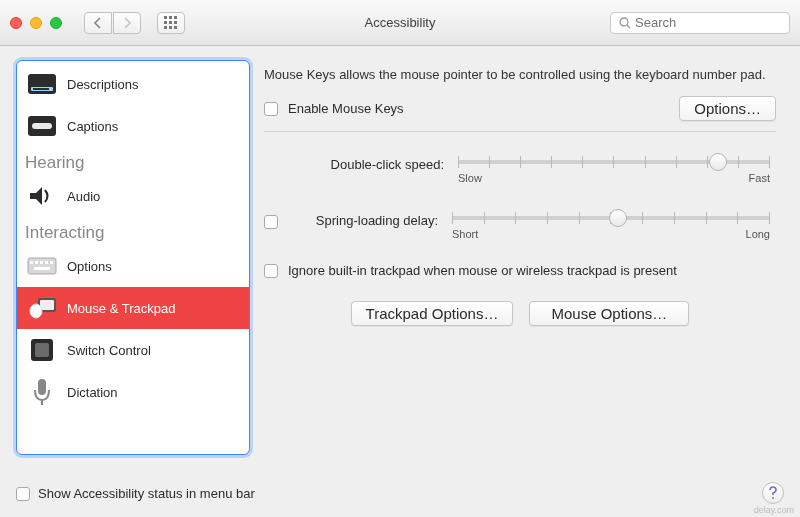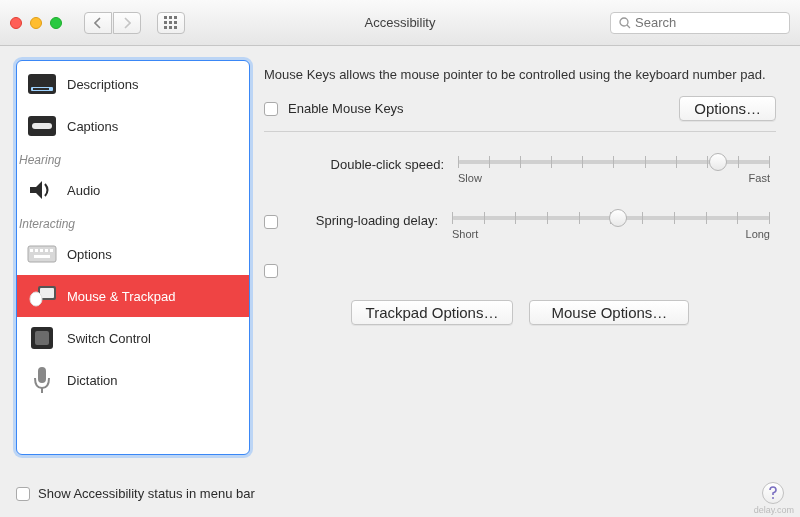--- a/index.html
+++ b/index.html
@@ -122,24 +122,23 @@
       height: 42px;
       padding: 0 10px;
       gap: 10px;
       cursor: pointer;
     }
     .sidebar-item.selected {
       background: #ef4444;
       color: #fff;
     }
     .sidebar-section {
-      font-size: 12px;
+      font-size: 17px;
       color: #888;
-      padding: 6px 2px 2px;
-      font-style: italic;
+      padding: 6px 8px 2px;
     }
     .sidebar-item .icon {
       width: 30px;
       height: 30px;
       display: flex;
       align-items: center;
       justify-content: center;
       flex-shrink: 0;
     }
     .sidebar-item .label {
@@ -474,20 +473,21 @@
         <div class="slider-thumb" style="left: 52%;"></div>
         <div class="slider-ends">
           <span>Short</span>
           <span>Long</span>
         </div>
       </div>
     </div>
 
     <div class="row">
       <span class="checkbox"></span>
+      <span style="line-height:1.35;">Ignore built-in trackpad when mouse or wireless trackpad is present</span>
     </div>
 
     <div class="btn-row">
       <div class="mac-btn">Trackpad Options…</div>
       <div class="mac-btn">Mouse Options…</div>
     </div>
   </div>
 </div>
 
 <div class="footer">

